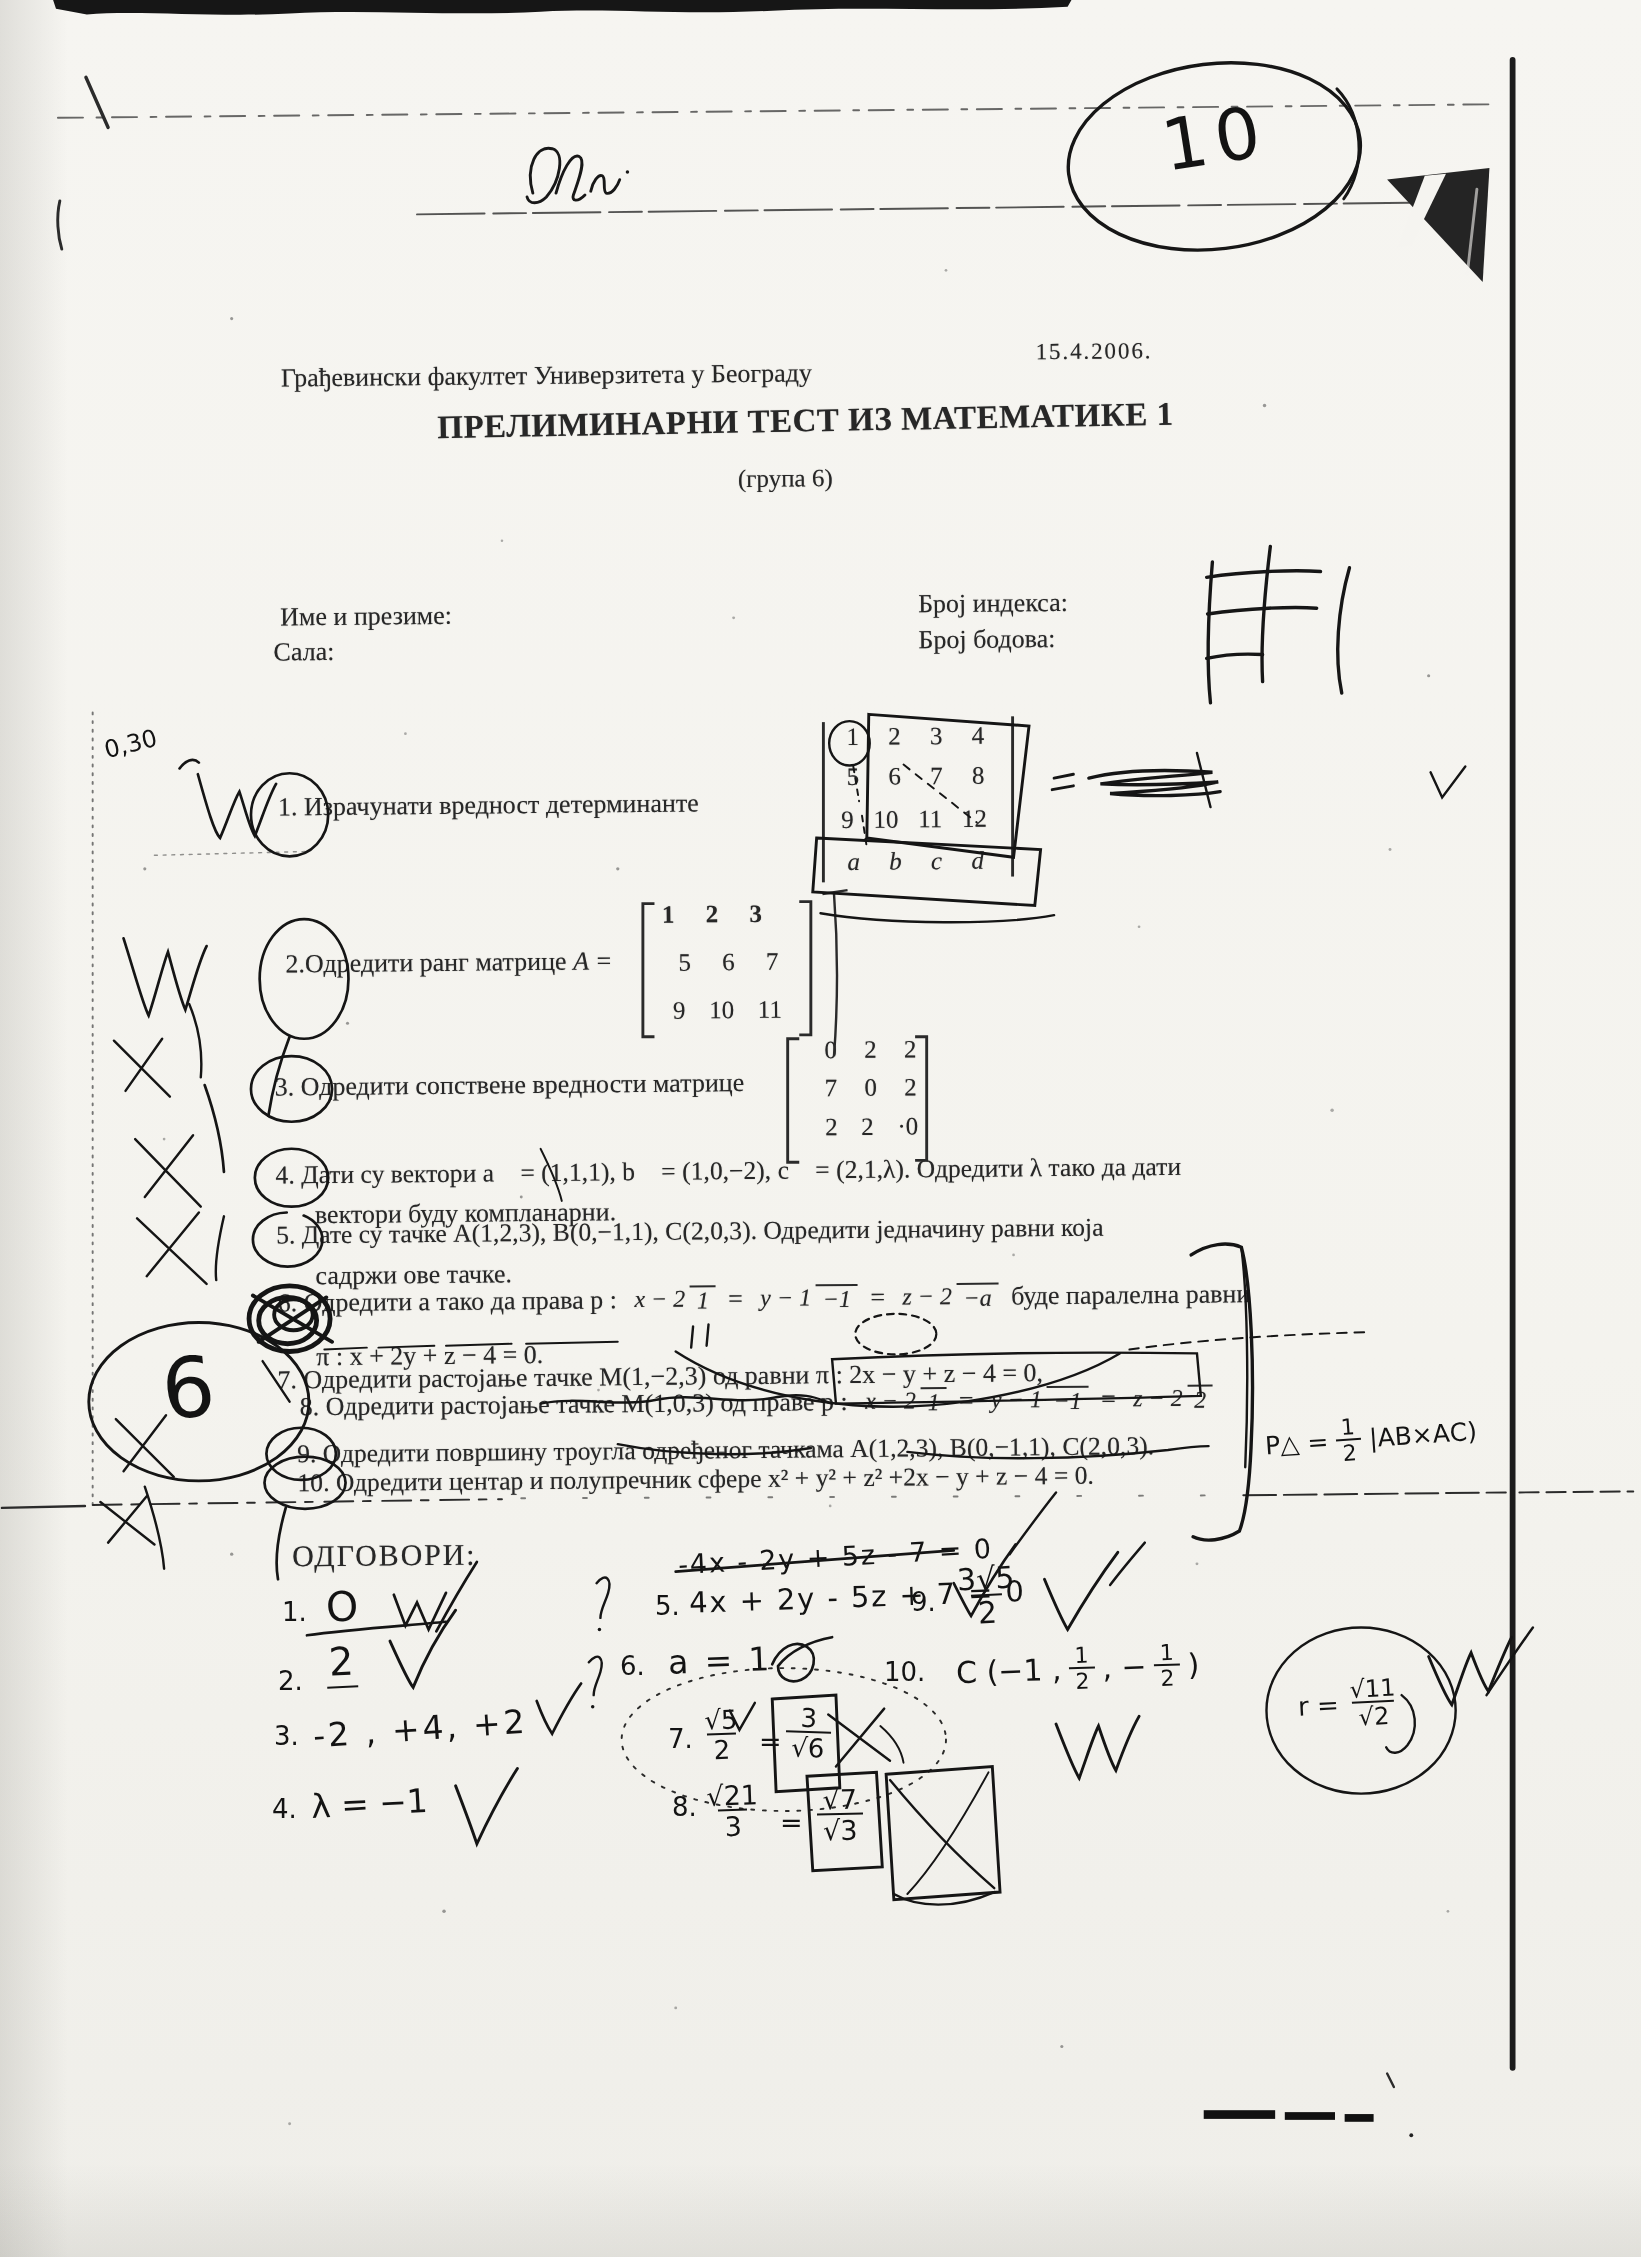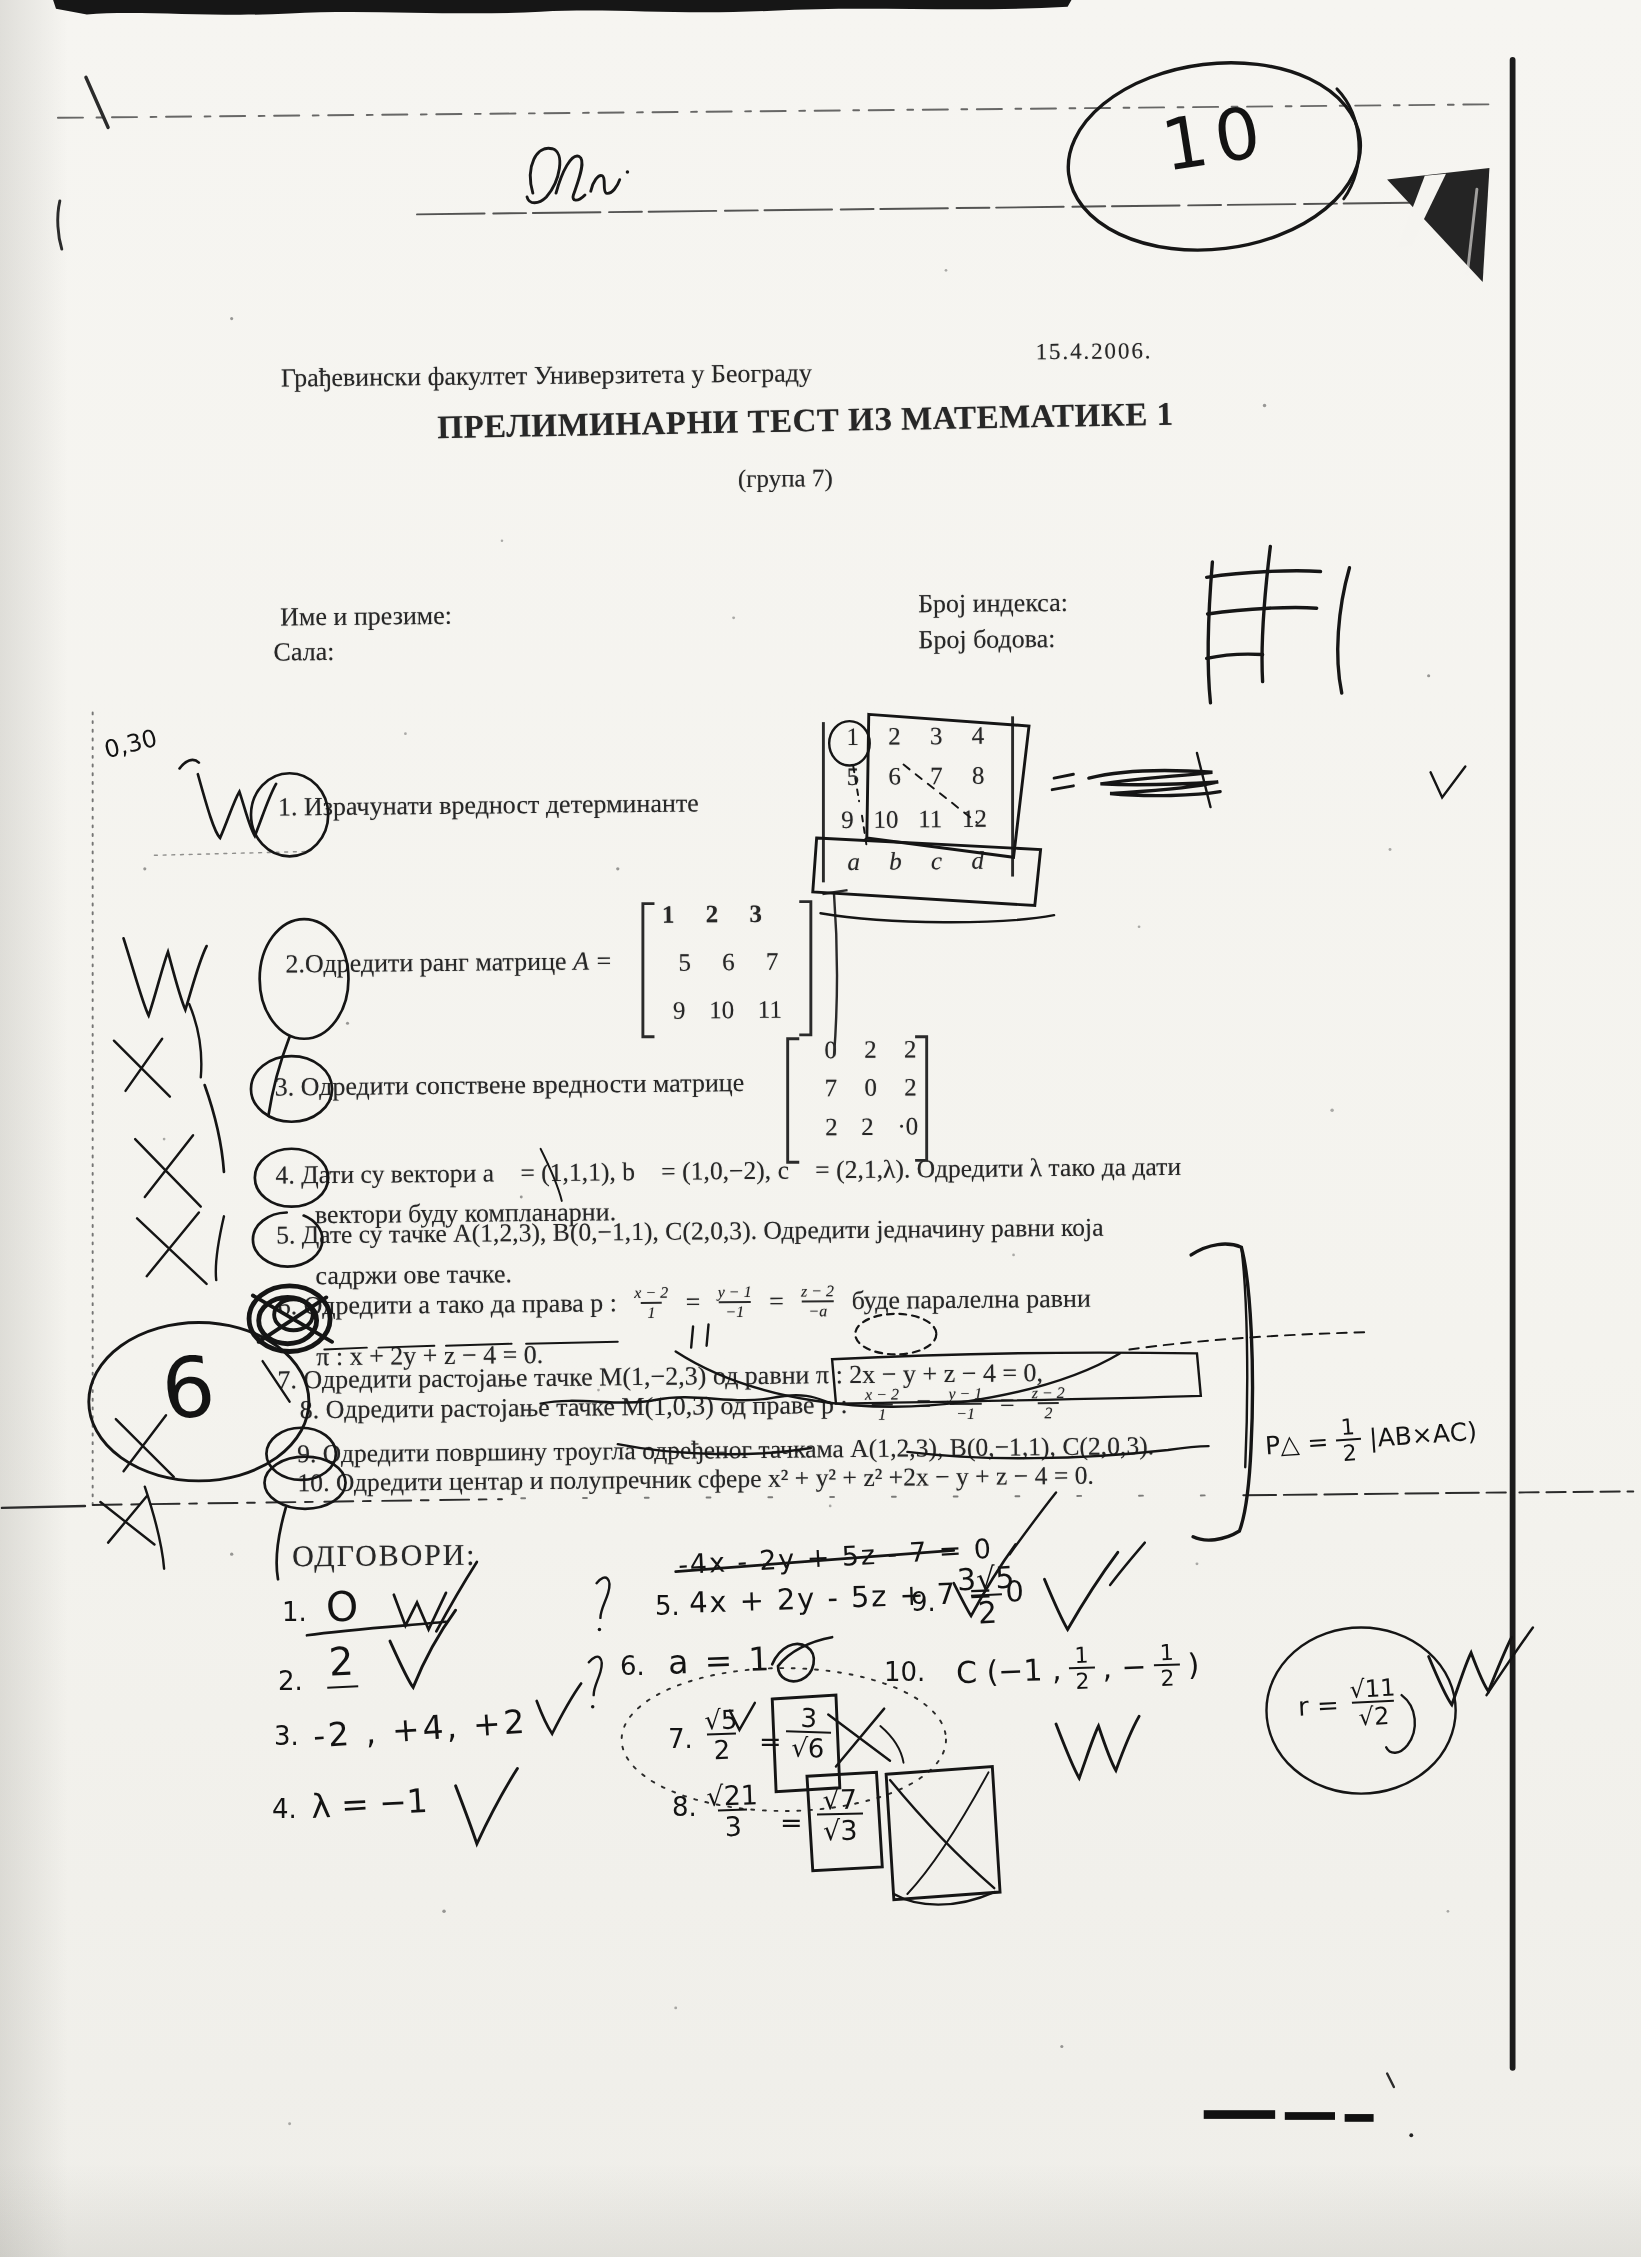--- a/index.html
+++ b/index.html
@@ -8,21 +8,21 @@
         font-family:"Liberation Serif", serif;color:#262626;}
   .abs{position:absolute;white-space:nowrap;}
   .print{font-family:"Liberation Serif",serif;color:#272727;text-shadow:0 0 1px rgba(40,40,40,.45);}
   .print-layer{position:absolute;left:0;top:0;width:1641px;height:2257px;
                transform:rotate(-0.55deg);transform-origin:116px 290px;}
   .hand{font-family:"DejaVu Sans",sans-serif;color:#131313;}
   .q{font-size:26px;}
   .mrow{font-size:25px;}
   .ital{font-style:italic;}
   .fracline{display:flex;align-items:center;gap:12.6px;}
-  .frac{display:inline-flex;flex-direction:column;align-items:center;font-size:16px;font-style:italic;}
+  .frac{display:inline-flex;flex-direction:row;align-items:center;font-size:24px;font-style:italic;}
   .frac .num{padding:0 4.8px;line-height:1.05;}
   .frac .den{border-top:2.4px solid #2a2a2a;padding:1px 6.8px 0 6.8px;line-height:1.05;}
   .hfrac{display:inline-flex;flex-direction:column;align-items:center;}
   .hfrac .num{padding:0 3.9px;line-height:1.0;}
   .hfrac .den{border-top:2.4px solid #141414;padding:1.9px 5.8px 0 5.8px;line-height:1.0;}
   .hrow{display:flex;align-items:center;gap:7.7px;}
   svg.overlay{position:absolute;left:0;top:0;pointer-events:none;}
   .shade-left{position:absolute;left:0;top:0;width:68px;height:2257px;
               background:linear-gradient(90deg,rgba(120,118,110,.18),rgba(120,118,110,0));}
   .shade-bot{position:absolute;left:0;top:2163px;width:1641px;height:95px;
@@ -34,21 +34,21 @@
 <div id="page">
 
   <div class="shade-left"></div>
   <div class="shade-bot"></div>
 
   <div class="print-layer">
 
     <div class="abs print" style="left:280px;top:365px;font-size:26px;">Грађевински факултет Универзитета у Београду</div>
     <div class="abs print" style="left:1035px;top:348px;font-size:23px;letter-spacing:1.9px;">15.4.2006.</div>
     <div class="abs print" style="left:436px;top:409px;font-size:33px;font-weight:bold;letter-spacing:0.5px;transform:rotate(-0.5deg);">ПРЕЛИМИНАРНИ ТЕСТ ИЗ МАТЕМАТИКЕ 1</div>
-    <div class="abs print" style="left:736px;top:471px;font-size:25px;">(група 7)</div>
+    <div class="abs print" style="left:736px;top:471px;font-size:25px;">(група 6)</div>
 
     <div class="abs print q" style="left:277px;top:604px;">Име и презиме:</div>
     <div class="abs print q" style="left:270px;top:639px;">Сала:</div>
     <div class="abs print q" style="left:915px;top:597px;">Број индекса:</div>
     <div class="abs print q" style="left:915px;top:633px;">Број бодова:</div>
 
     <div class="abs print q" style="left:273px;top:794px;">1. Израчунати вредност детерминанте</div>
     <div class="abs print mrow" style="left:842px;top:730px;word-spacing:23px;">1  2  3  4</div>
     <div class="abs print mrow" style="left:842px;top:770px;word-spacing:23px;">5  6  7  8</div>
     <div class="abs print mrow" style="left:836px;top:813px;word-spacing:13.5px;">9 10 11 12</div>

